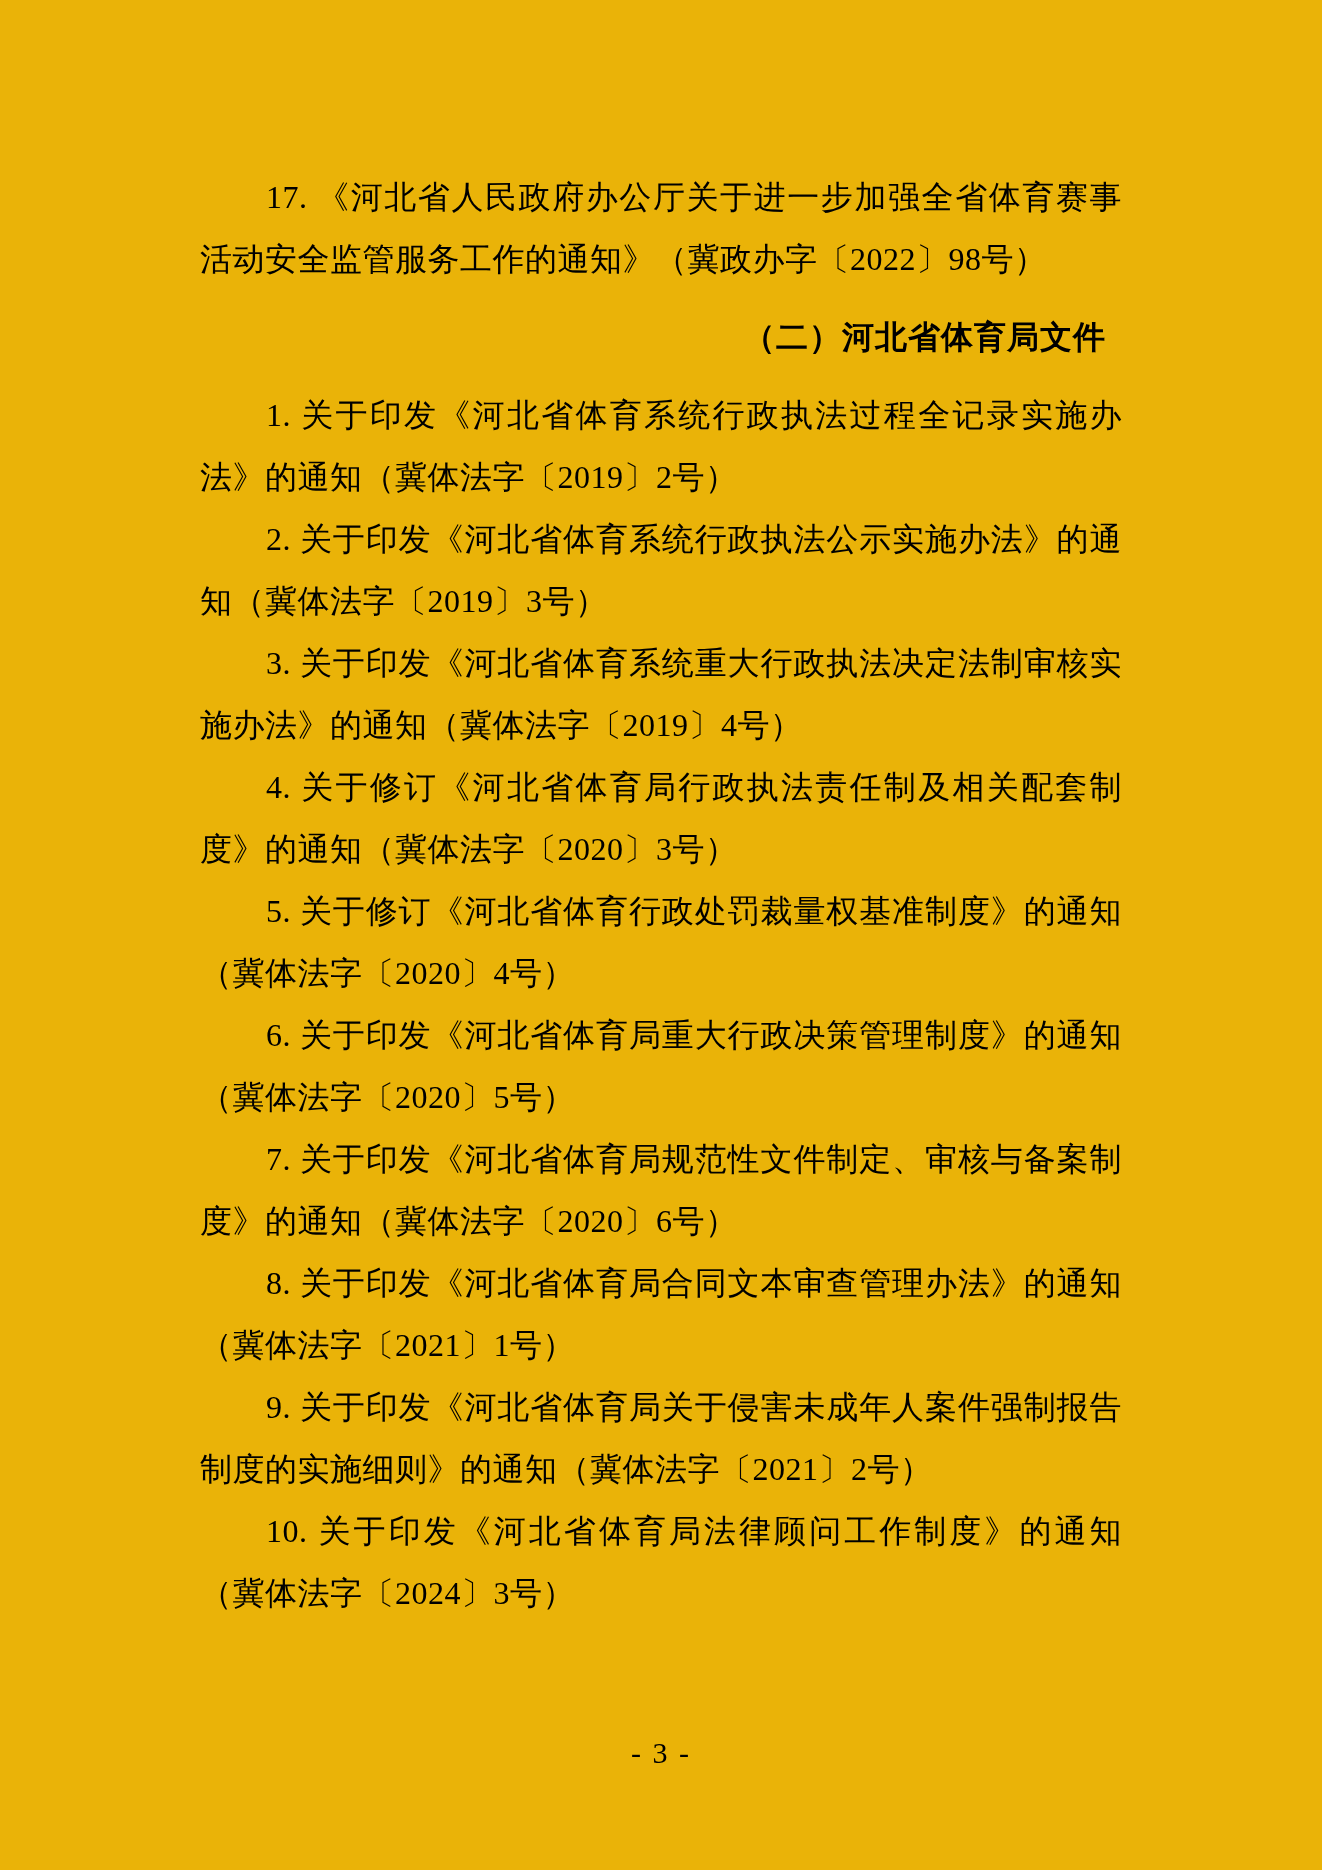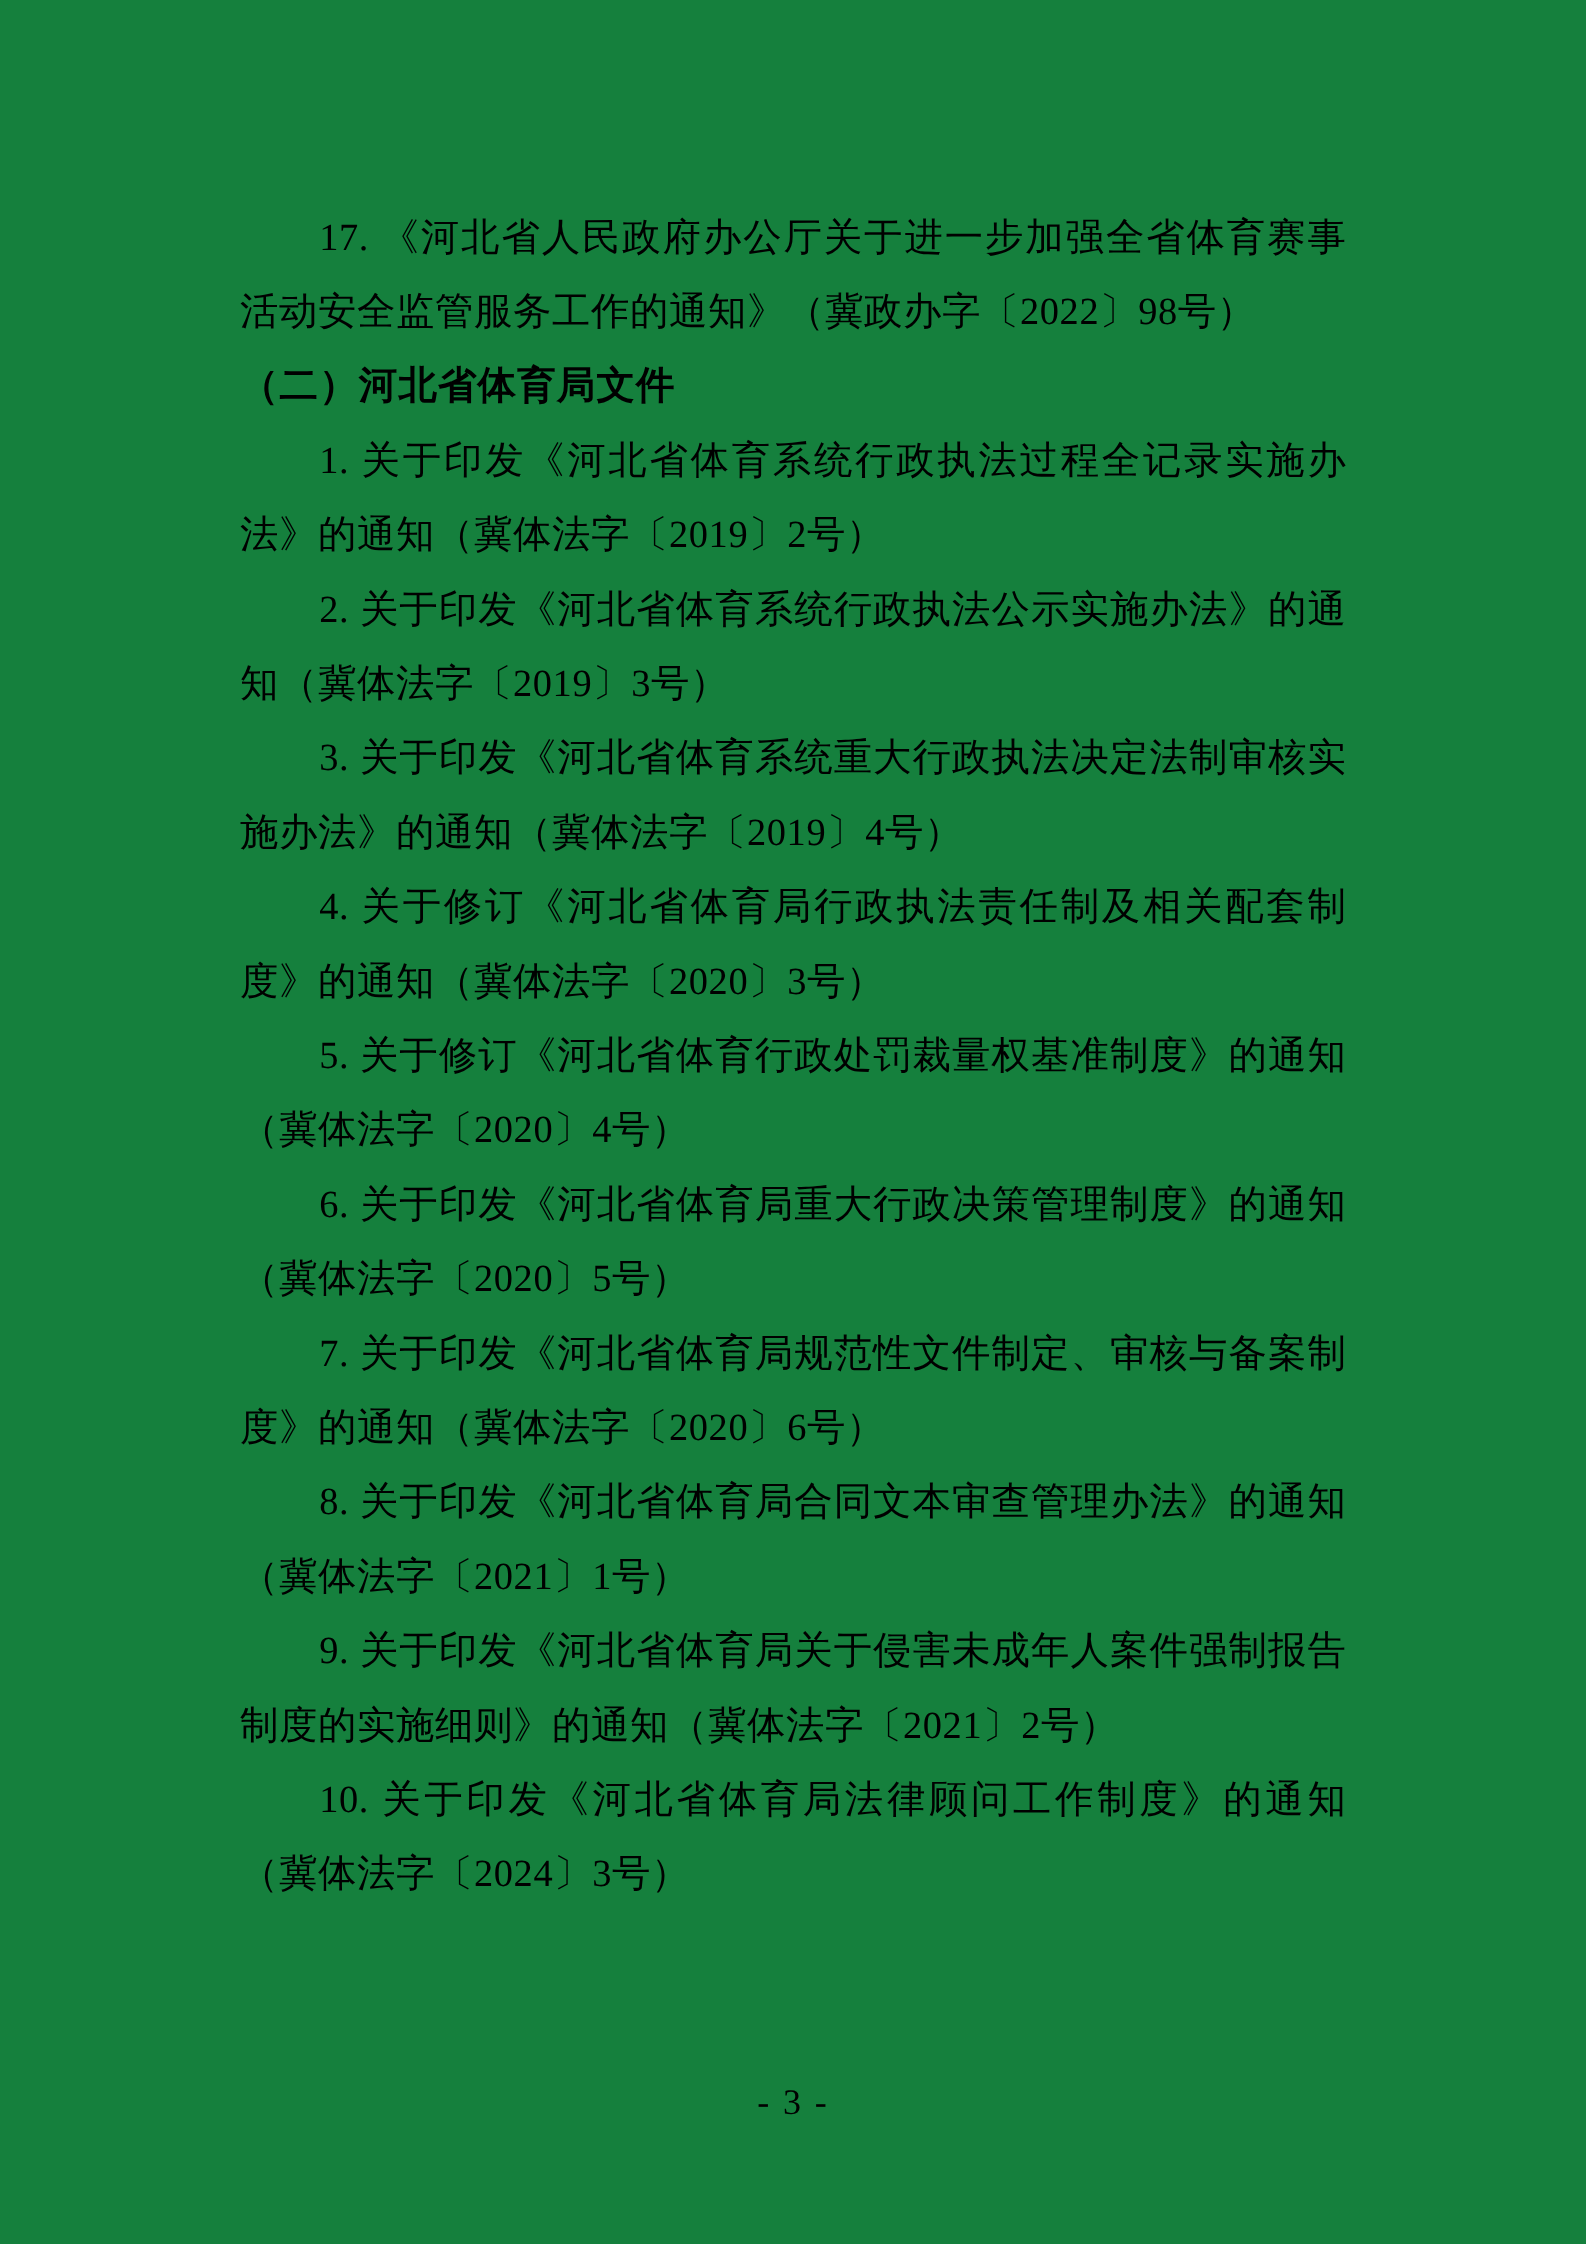--- a/index.html
+++ b/index.html
@@ -11,48 +11,48 @@
     width: 1322px;
     height: 1870px;
     position: relative;
     font-family: "Liberation Serif", "DejaVu Serif", serif;
     color: #000000;
     overflow: hidden;
   }
   .page {
     position: absolute;
     inset: 0;
-    background: #15803d;
+    background: #eab308;
     text-decoration: underline;
   }
   .content {
     position: absolute;
     left: 200px;
     top: 166px;
     width: 922px;
   }
   p.para {
     margin: 0;
     padding: 0;
     font-size: 32px;
     line-height: 62px;
     text-align: justify;
     text-justify: inter-character;
     text-indent: 66px;
     letter-spacing: 0.5px;
     word-break: break-all;
   }
   h3.section-heading {
-    margin: 0;
+    margin: 16px;
     padding: 0;
     font-size: 32px;
     line-height: 62px;
     font-weight: bold;
     text-indent: 0;
-    text-align: left;
+    text-align: right;
     letter-spacing: 1px;
   }
   .page-footer {
     position: absolute;
     left: 0;
     right: 0;
     top: 1733px;
     text-align: center;
     font-size: 30px;
     line-height: 40px;

